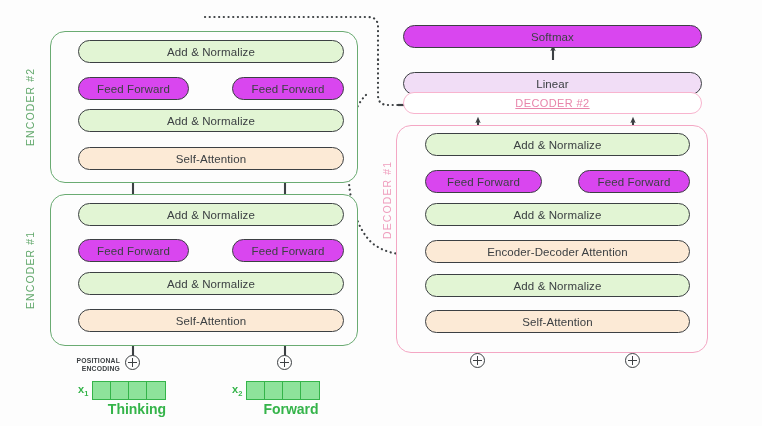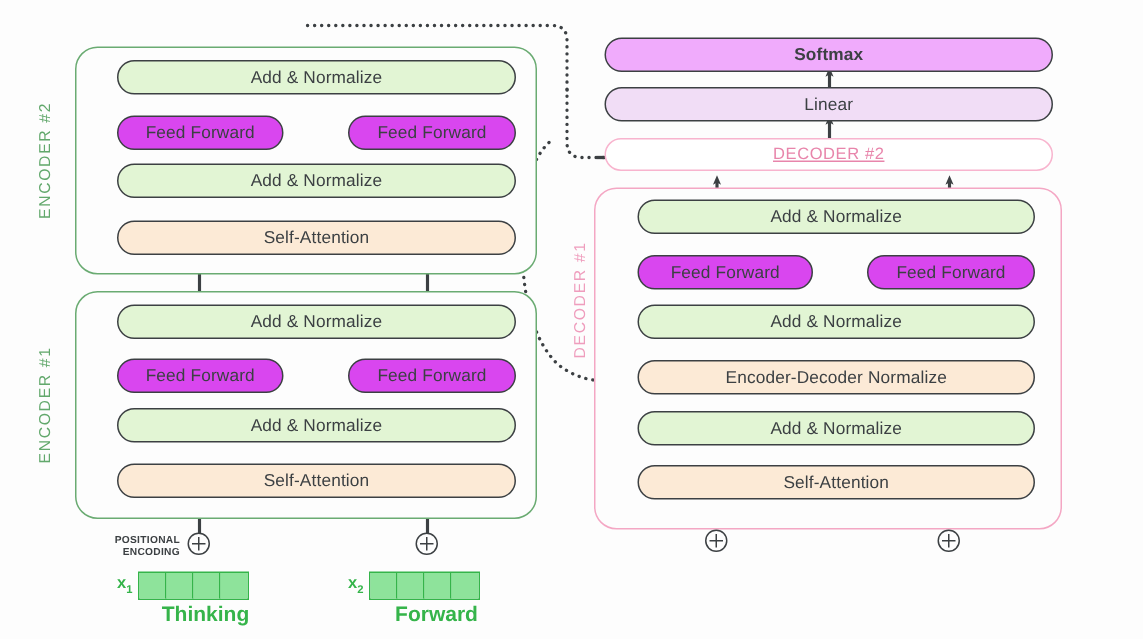--- a/index.html
+++ b/index.html
@@ -7,22 +7,22 @@
        font-family:"Liberation Sans", sans-serif;}
   #stage{position:absolute;left:0;top:0;width:762px;height:426px;}
 
   
   .blk{position:absolute;box-sizing:border-box;border:1.6px solid #3c4043;
        border-radius:13px;display:flex;align-items:center;justify-content:center;
        color:#3c4043;font-size:11.5px;letter-spacing:.1px;white-space:nowrap;}
   .green{background:#e2f5d4;}
   .blue{background:#d946ef;}
   .peach{background:#fcead6;}
-  .pinkb{background:#f0abfc;font-weight:bold;}
-  .purpleb{background:#f1ddf6;}
+  .pinkb{background:#d946ef;}
+  .purpleb{background:#f1ddf6;margin-top:14px;}
 
   
   .stack{position:absolute;box-sizing:border-box;border-radius:15px;background:#fdfdfd;}
   .enc{border:1.6px solid #6aab72;}
   .dec{border:1.8px solid #f4a7c4;}
   .decbox{position:absolute;box-sizing:border-box;border:1.8px solid #f8b4ce;
           border-radius:13px;background:#fff;display:flex;align-items:center;
           justify-content:center;color:#e885ab;font-size:11px;letter-spacing:.4px;text-decoration:underline;}
 
   
@@ -185,21 +185,21 @@
   <div class="blk purpleb" style="left:403px;top:58px;width:299px;height:23px;">Linear</div>
   <div class="decbox" style="left:403px;top:92px;width:299px;height:22px;">DECODER #2</div>
 
   <div class="stack dec" style="left:396px;top:125px;width:312px;height:228px;"></div>
   <div class="vlabel vpink" style="left:379px;top:125px;width:16px;height:150px;">DECODER #1</div>
 
   <div class="blk green" style="left:425px;top:133px;width:265px;height:23px;">Add &amp; Normalize</div>
   <div class="blk blue" style="left:425px;top:170px;width:117px;height:23px;">Feed Forward</div>
   <div class="blk blue" style="left:578px;top:170px;width:112px;height:23px;">Feed Forward</div>
   <div class="blk green" style="left:425px;top:203px;width:265px;height:23px;">Add &amp; Normalize</div>
-  <div class="blk peach" style="left:425px;top:240px;width:265px;height:23px;">Encoder-Decoder Normalize</div>
+  <div class="blk peach" style="left:425px;top:240px;width:265px;height:23px;">Encoder-Decoder Attention</div>
   <div class="blk green" style="left:425px;top:274px;width:265px;height:23px;">Add &amp; Normalize</div>
   <div class="blk peach" style="left:425px;top:310px;width:265px;height:23px;">Self-Attention</div>
 
   <div class="pos-label" style="left:68px;top:357px;width:52px;">
     <div>POSITIONAL</div>
     <div>ENCODING</div>
   </div>
 
   <div class="plus" style="left:125px;top:355px;"></div>
   <div class="plus" style="left:277px;top:355px;"></div>

